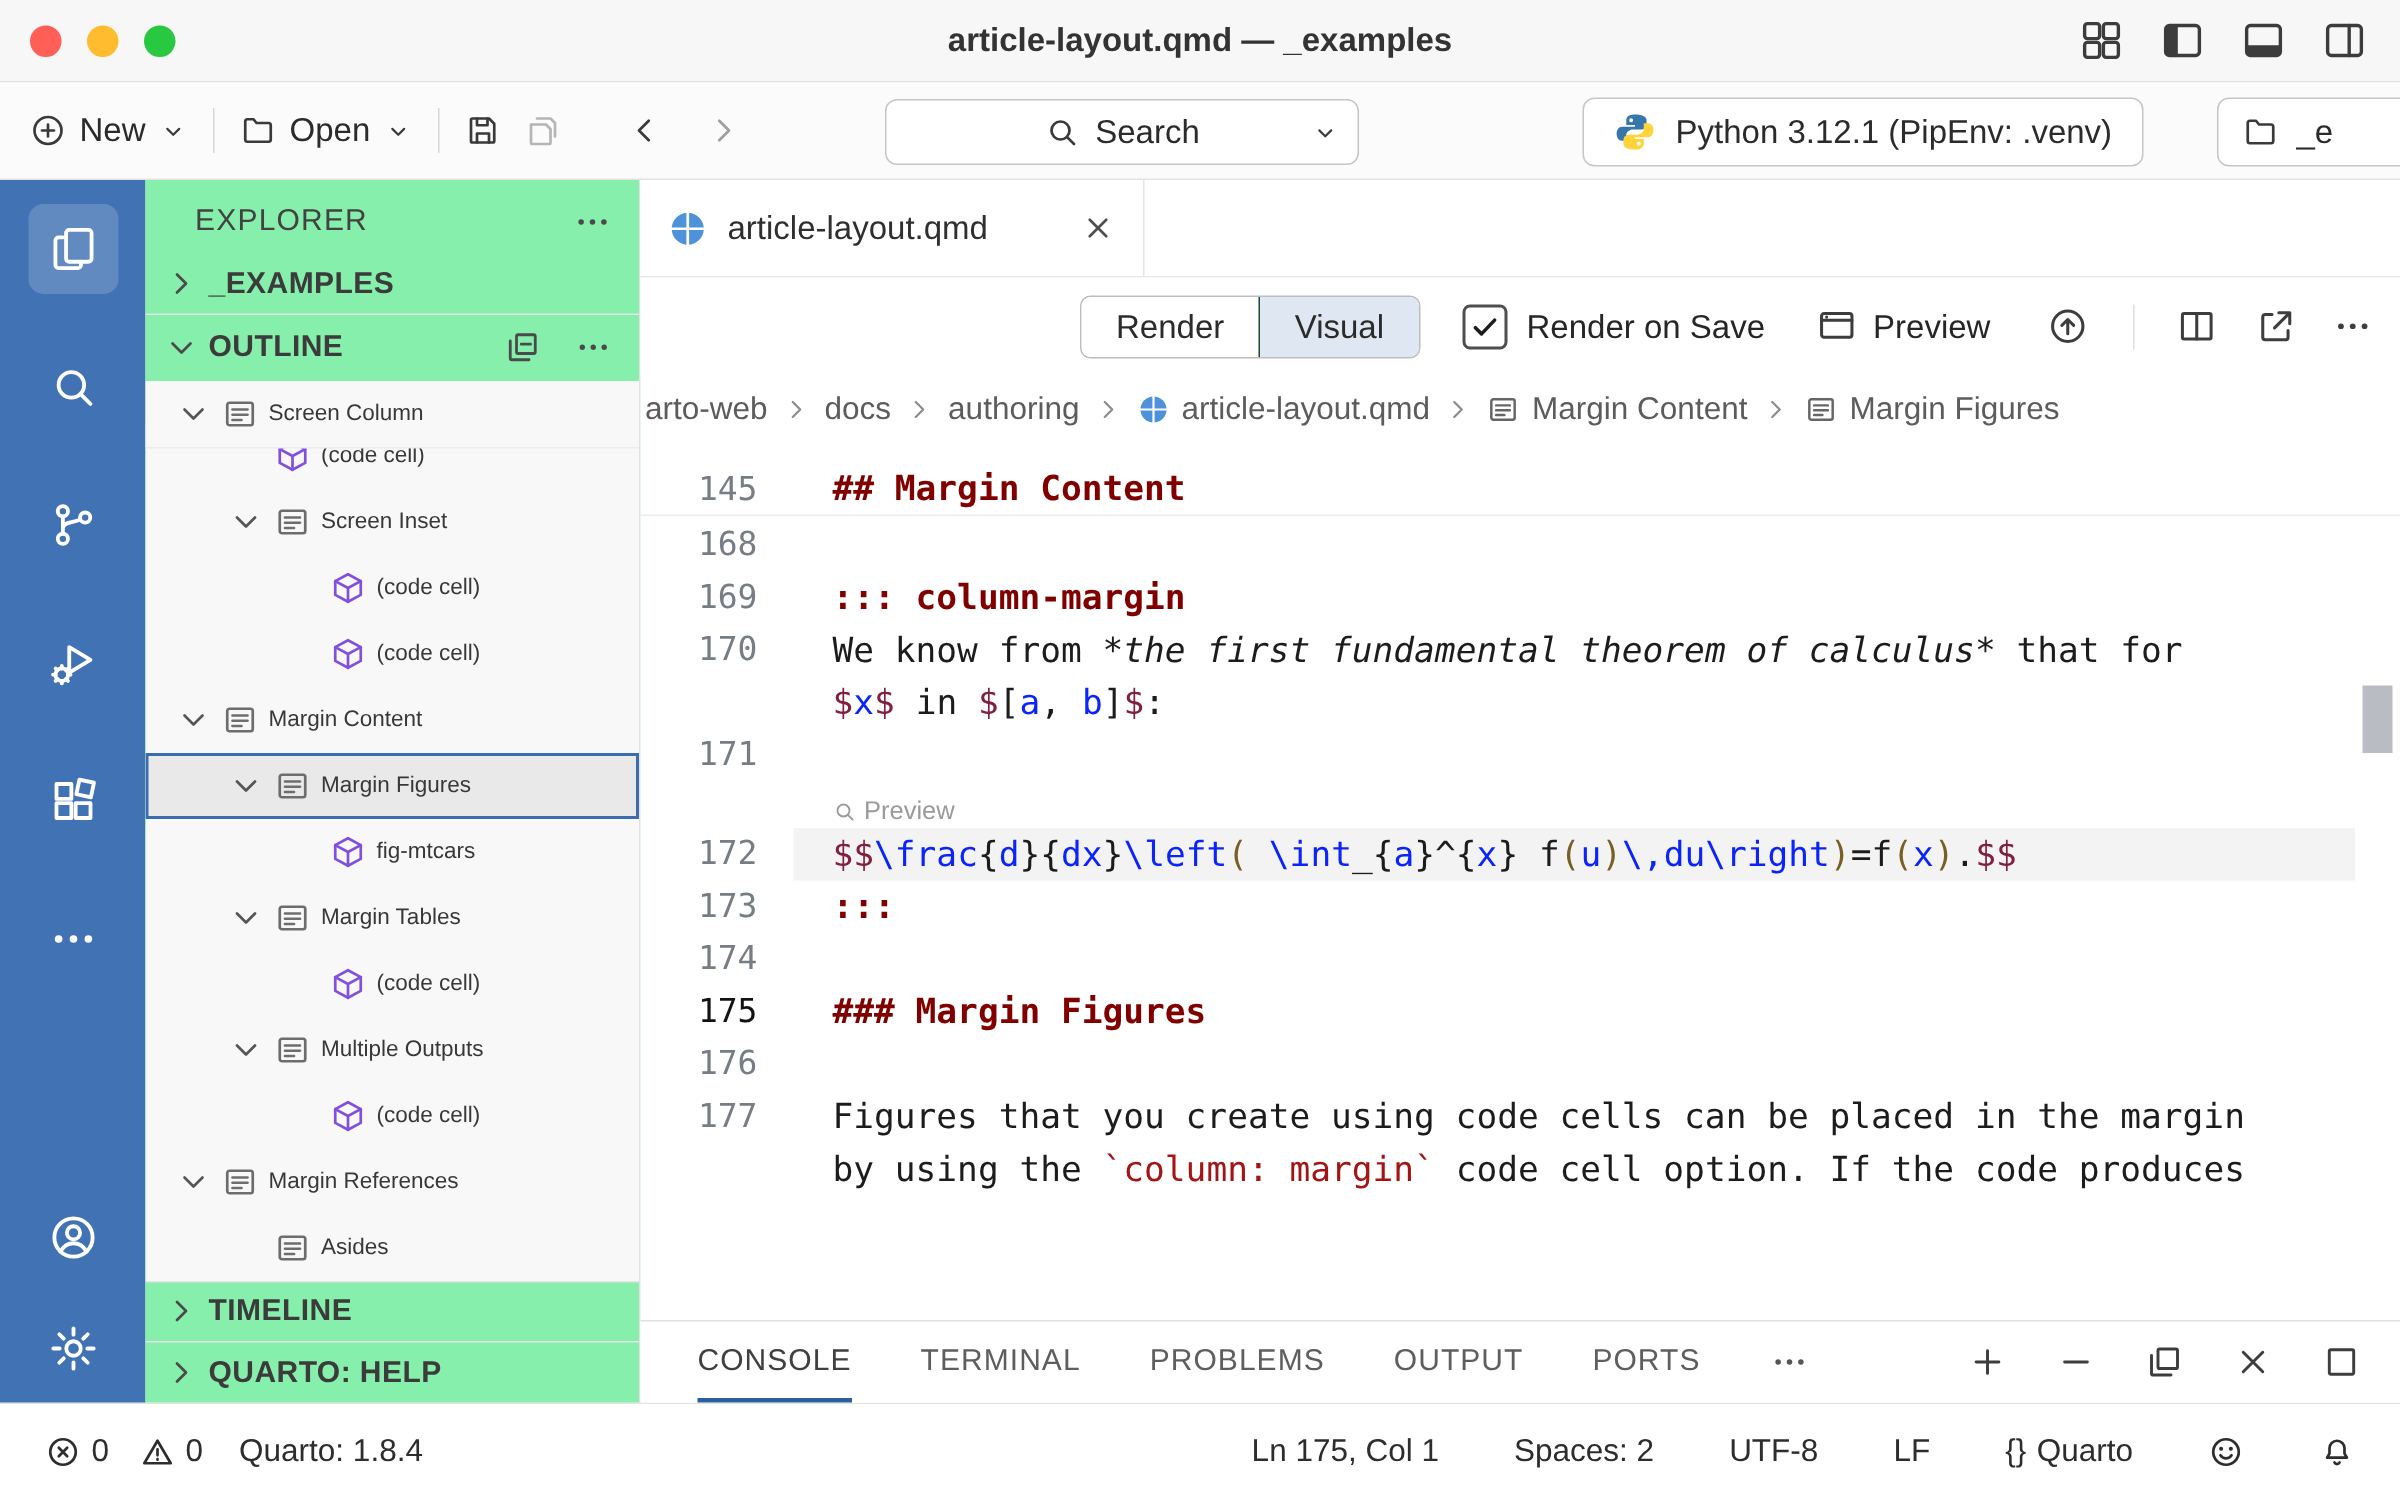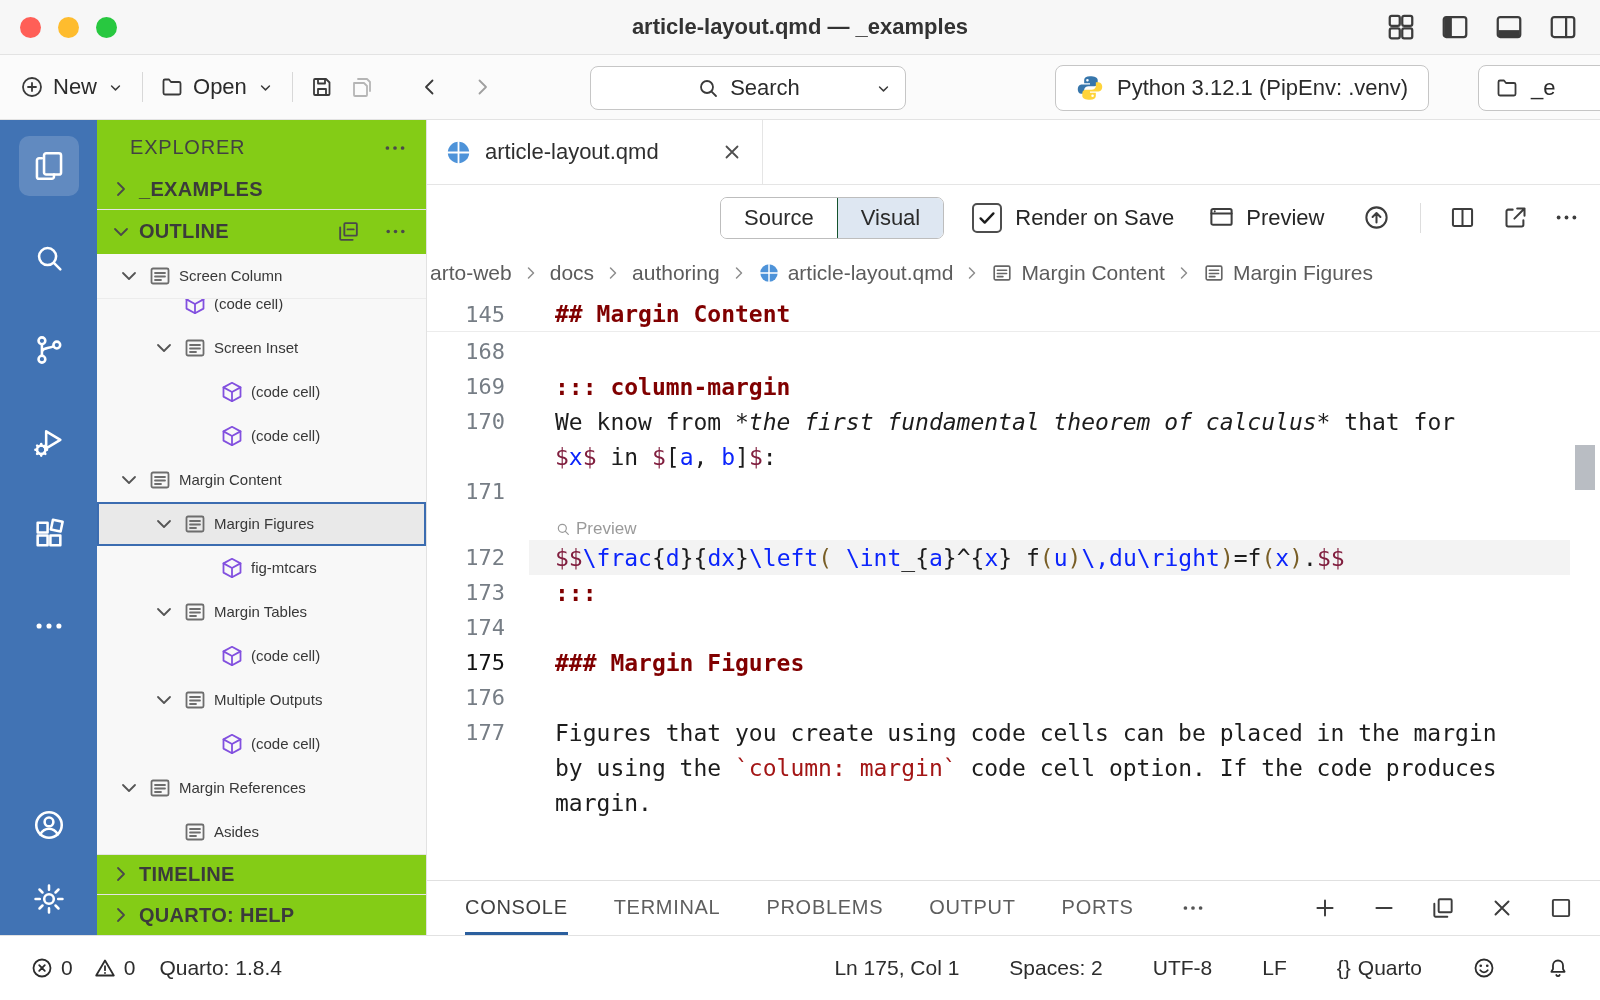--- a/index.html
+++ b/index.html
@@ -37,21 +37,21 @@
   
   .main { display:flex; height:815px; }
 
   .activitybar { width:97px; background:#4173b4; display:flex; flex-direction:column; align-items:center; padding-top:16px; flex:none; }
   .act-btn { width:60px; height:60px; display:flex; align-items:center; justify-content:center; color:#fff; margin-bottom:32px; border-radius:10px; }
   .act-btn.active { background:rgba(255,255,255,.17); }
   .act-btn .icon { width:34px; height:34px; color:#fff; }
   .act-spacer { flex:1; }
 
   
-  .sidebar { width:330px; background:#84cc16; border-right:1px solid #e2e2e2; flex:none; display:flex; flex-direction:column; overflow:hidden; }
+  .sidebar { width:330px; background:#86efac; border-right:1px solid #e2e2e2; flex:none; display:flex; flex-direction:column; overflow:hidden; }
   .side-title { height:52px; display:flex; align-items:center; padding:6px 18px 0 33px; font-size:20px; letter-spacing:.8px; color:#424242; }
   .grow { flex:1; }
   .more-ic { width:26px; height:26px; color:#4a4a4a; }
   .side-row { height:42px; display:flex; align-items:center; padding-left:12px; font-weight:700; font-size:20px; color:#3b3b3b; gap:6px; letter-spacing:.3px; }
   .side-row .icon, .outline-head .icon.tw { width:24px; height:24px; color:#4a4a4a; }
   .outline-head { height:46px; display:flex; align-items:center; padding:0 18px 0 12px; font-weight:700; font-size:20px; color:#3b3b3b; gap:6px; letter-spacing:.3px; }
   .outline-head .hic { width:25px; height:25px; color:#4a4a4a; margin-left:16px; }
   .divider { height:1px; background:#e4e4e4; flex:none; }
   .tree { position:relative; }
   .tree-row { height:44px; display:flex; align-items:center; gap:7px; font-size:15px; color:#383838; background:#f8f8f8; }
@@ -80,21 +80,21 @@
   .ros-label { font-size:22px; margin-left:13px; color:#262626; white-space:nowrap; }
   .ed-btn { display:flex; align-items:center; gap:11px; margin-left:34px; font-size:22px; color:#262626; background:none; border:none; font-family:inherit; flex:none; }
   .ed-ic { width:27px; height:27px; color:#3d3d3d; }
   .edsep { width:1px; height:30px; background:#ddd; margin-left:30px; flex:none; }
 
   .breadcrumbs { height:45px; display:flex; align-items:center; font-size:21px; color:#5c5c5c; gap:9px; padding-left:3px; white-space:nowrap; overflow:hidden; flex:none; }
   .crumb { display:flex; align-items:center; gap:8px; }
   .bc-sep { width:20px; height:20px; color:#8d8d8d; }
   .bc-icon { width:22px; height:22px; color:#666; }
 
-  .code { flex:1; position:relative; font-family:"DejaVu Sans Mono","Liberation Mono",monospace; overflow:hidden; padding-top:2px; }
+  .code { flex:1; position:relative; font-family:"DejaVu Sans Mono","Liberation Mono",monospace; overflow:hidden; padding-top:2px;margin-top:12px; }
   .code-row { display:flex; height:35px; align-items:center; }
   .gut { width:78px; text-align:right; font-size:22px; color:#767d85; flex:none; }
   .lc { flex:1; margin-left:24px; padding-left:26px; font-size:23px; white-space:pre; display:flex; align-items:center; height:100%; }
   .code-row.mathbg .lc { background:#f3f3f3; margin-right:30px; }
   .code-row.sticky-line { border-bottom:1px solid #ececec; margin-bottom:2px; }
   .code-row.current .gut { color:#121212; }
   .lens-row { height:31px; display:flex; align-items:flex-end; padding-bottom:1px; }
   .lens { margin-left:128px; display:flex; align-items:center; gap:5px; font-size:17px; color:#9a9a9a; font-family:"Liberation Sans",sans-serif; }
   .lens-ic { width:16px; height:16px; color:#9a9a9a; }
   .tok { display:inline; }
@@ -619,21 +619,21 @@
         <span class="icon tab-close">
             <svg viewBox="0 0 24 24">
               <path d="M6.5 6.5l11 11M17.5 6.5l-11 11"></path>
             </svg>
           </span>
       </div>
     </div>
 
     <div class="edtoolbar">
       <div class="seg">
-        <button class="seg-btn source">Source</button>
+        <button class="seg-btn source">Render</button>
         <button class="seg-btn visual">Visual</button>
       </div>
       <span class="checkbox">
         <span class="icon">
             <svg viewBox="0 0 24 24">
               <path d="M5 12.5l4.5 4.5L19 7"></path>
             </svg>
           </span>
       </span>
       <span class="ros-label">Render on Save</span>
@@ -809,24 +809,20 @@
     <span class="gut">176</span>
     <span class="lc"></span>
   </div>
         <div class="code-row">
     <span class="gut">177</span>
     <span class="lc"><span class="tok tok-text">Figures that you create using code cells can be placed in the margin</span></span>
   </div>
         <div class="code-row">
     <span class="gut"></span>
     <span class="lc"><span class="tok tok-text">by using the </span><span class="tok tok-code">`column: margin`</span><span class="tok tok-text"> code cell option. If the code produces</span></span>
-  </div>
-        <div class="code-row">
-    <span class="gut"></span>
-    <span class="lc"><span class="tok tok-text">margin.</span></span>
   </div>
       </div>
 
     <div class="panelbar">
       <span id="panel-tabs" style="display:flex;height:100%;align-items:center">
           <span class="ptab active">CONSOLE</span>
           <span class="ptab">TERMINAL</span>
           <span class="ptab">PROBLEMS</span>
           <span class="ptab">OUTPUT</span>
           <span class="ptab">PORTS</span>

